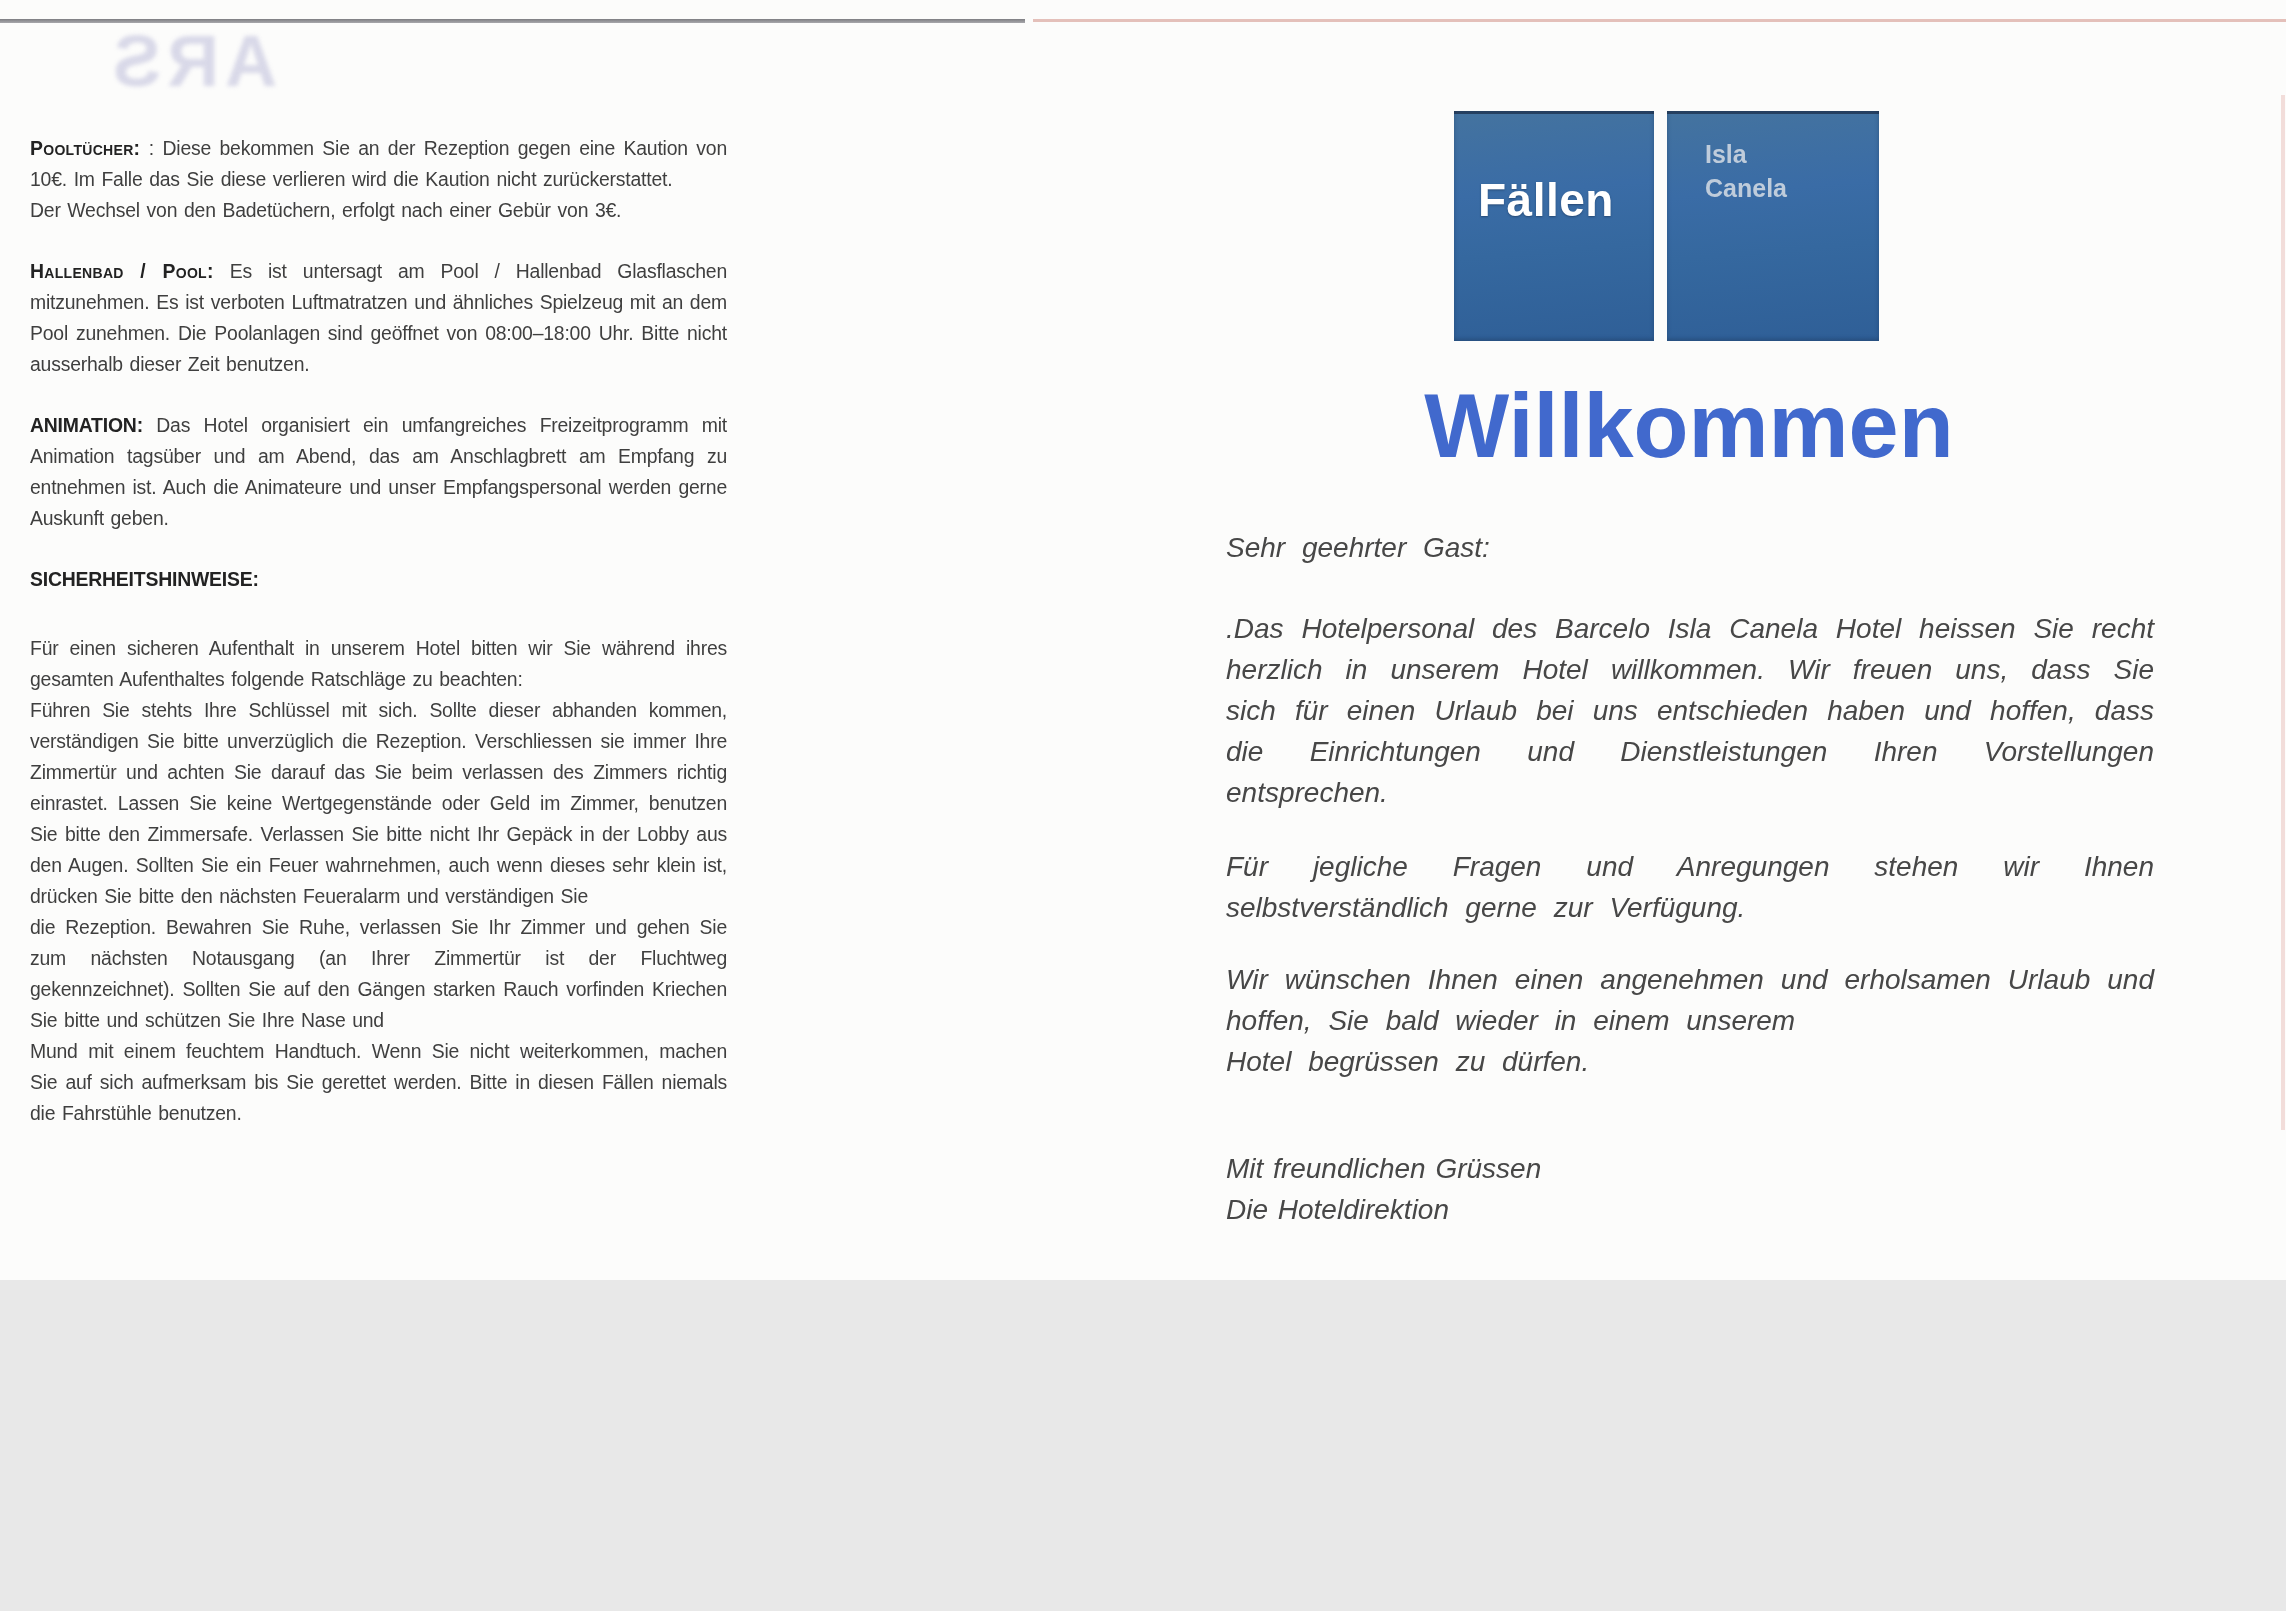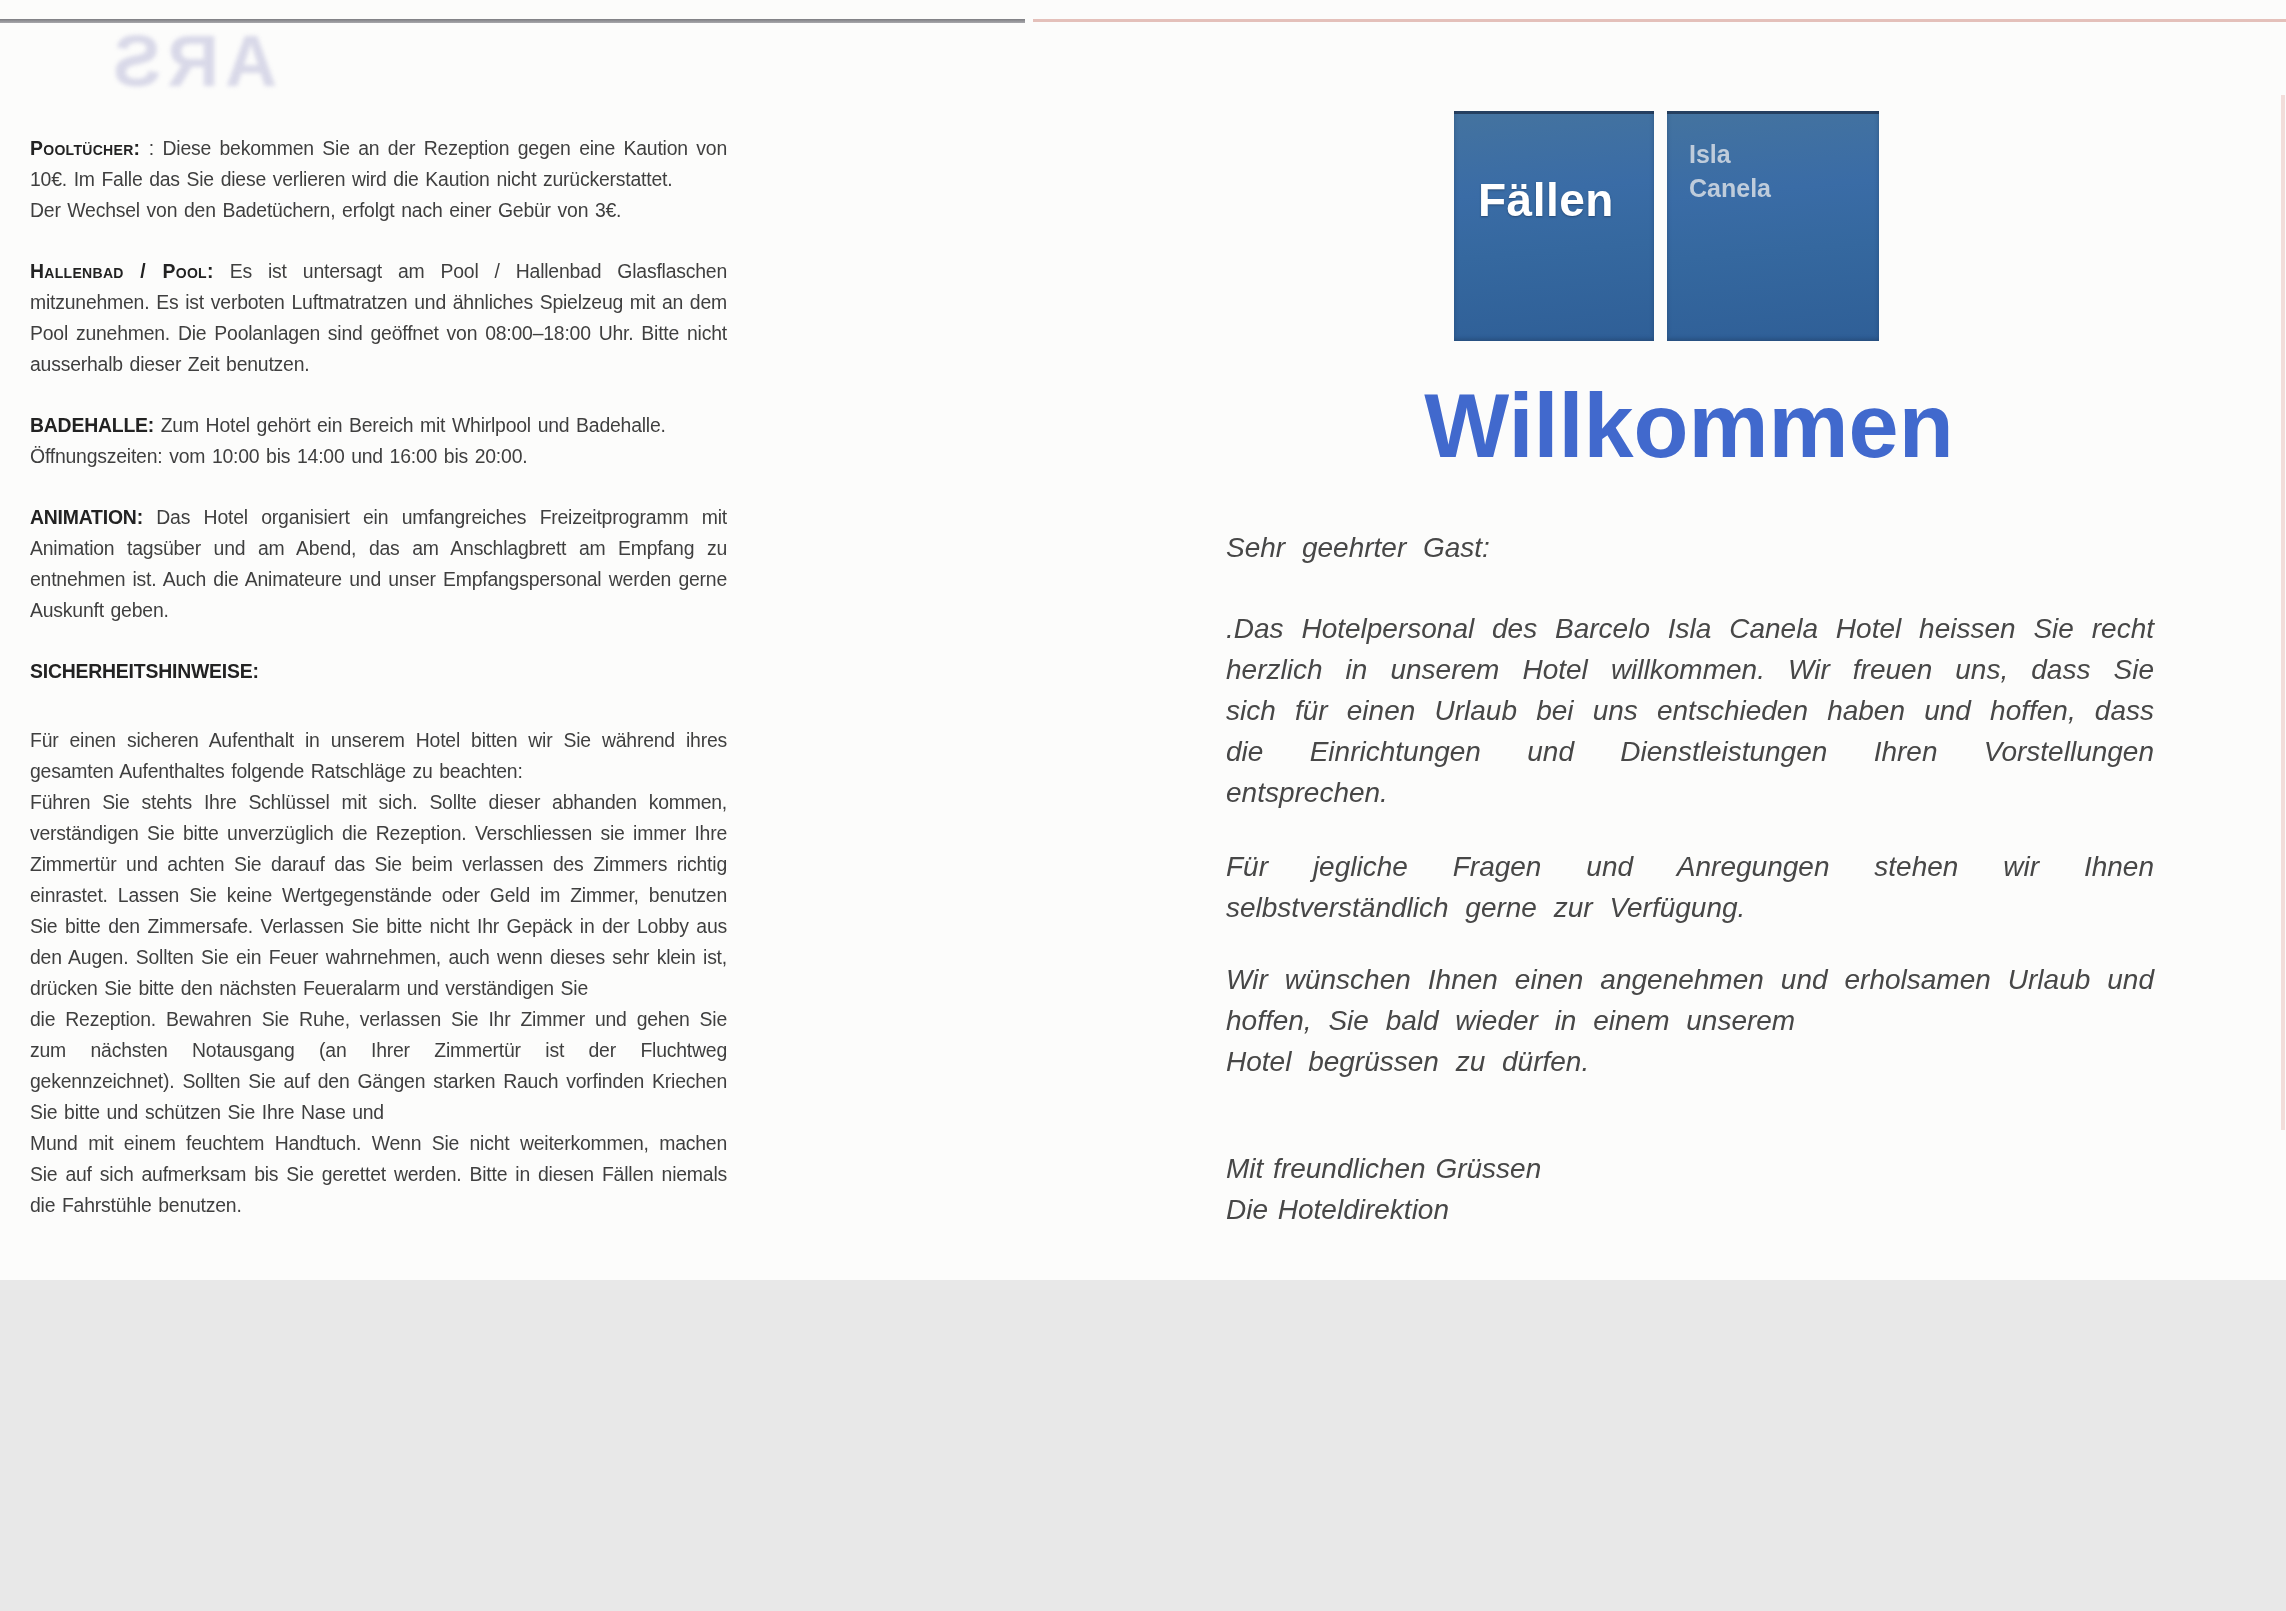--- a/index.html
+++ b/index.html
@@ -55,21 +55,21 @@
     box-shadow:inset 0 3px 0 rgba(14,24,46,.55), inset 0 -2px 4px rgba(20,40,70,.35);
     box-sizing:border-box;
   }
   .logo-sq.sq2{width:212px;}
   .logo-brand{
     display:block;padding:62px 0 0 24px;
     font-size:46px;font-weight:bold;color:#ffffff;letter-spacing:0.5px;
     text-shadow:0 1px 2px rgba(20,40,70,.5);
   }
   .logo-loc{
-    display:block;padding:26px 0 0 22px;
+    display:block;padding:26px 0 0 38px;
     font-size:25px;line-height:34px;font-weight:bold;color:#bfccdb;
     white-space:pre-line;
   }
 
   
   .title{
     position:absolute;left:1224px;top:381px;width:930px;margin:0;
     text-align:center;
     font-size:90px;line-height:1;font-weight:bold;
     color:#4169cd;letter-spacing:0px;
@@ -108,22 +108,20 @@
   <div class="right-edge-line"></div>
 
   <div class="bleed">ARS</div>
 
   <div class="left-col">
     <p class="sec"><span class="sec-h sc">Pooltücher:</span> <span class="sec-body">: Diese bekommen Sie an der Rezeption gegen eine Kaution von 10€. Im Falle das Sie diese verlieren wird die Kaution nicht zurückerstattet.
 Der Wechsel von den Badetüchern, erfolgt nach einer Gebür von 3€.</span></p>
 
     <p class="sec"><span class="sec-h sc">Hallenbad / Pool:</span> <span class="sec-body">Es ist untersagt am Pool / Hallenbad Glasflaschen mitzunehmen. Es ist verboten Luftmatratzen und ähnliches Spielzeug mit an dem Pool zunehmen. Die Poolanlagen sind geöffnet  von 08:00–18:00 Uhr. Bitte nicht ausserhalb dieser Zeit benutzen.</span></p>
 
-    <p class="sec"><span class="sec-h">BADEHALLE:</span> <span class="sec-body">Zum Hotel gehört ein Bereich mit Whirlpool und Badehalle.
-Öffnungszeiten: vom 10:00 bis 14:00 und 16:00 bis 20:00.</span></p>
 
     <p class="sec"><span class="sec-h">ANIMATION:</span> <span class="sec-body">Das Hotel organisiert ein umfangreiches Freizeitprogramm mit Animation tagsüber und am Abend, das am Anschlagbrett am Empfang zu entnehmen ist. Auch die Animateure und unser Empfangspersonal werden gerne Auskunft geben.</span></p>
 
     <p class="sec sec-gap-lg"><span class="sec-h">SICHERHEITSHINWEISE:</span></p>
 
     <p class="sec"><span class="sec-body">Für einen sicheren Aufenthalt in unserem Hotel bitten wir Sie während ihres gesamten Aufenthaltes folgende Ratschläge zu beachten:
 Führen Sie stehts Ihre Schlüssel mit sich. Sollte dieser abhanden kommen, verständigen Sie bitte unverzüglich die Rezeption. Verschliessen sie immer Ihre Zimmertür und achten Sie darauf das Sie beim verlassen des Zimmers richtig einrastet. Lassen Sie keine Wertgegenstände oder Geld im Zimmer, benutzen Sie bitte den Zimmersafe. Verlassen Sie bitte nicht Ihr Gepäck in der Lobby aus den Augen. Sollten Sie ein Feuer wahrnehmen, auch wenn dieses sehr klein ist, drücken Sie bitte den nächsten Feueralarm und verständigen Sie
 die Rezeption. Bewahren Sie Ruhe, verlassen Sie Ihr Zimmer und gehen Sie zum nächsten Notausgang (an Ihrer Zimmertür ist der Fluchtweg gekennzeichnet). Sollten Sie auf den Gängen starken Rauch vorfinden Kriechen Sie bitte und schützen Sie Ihre Nase und
 Mund mit einem feuchtem Handtuch. Wenn Sie nicht weiterkommen, machen Sie auf sich aufmerksam bis Sie gerettet werden. Bitte in diesen Fällen niemals die Fahrstühle benutzen.</span></p>
 

